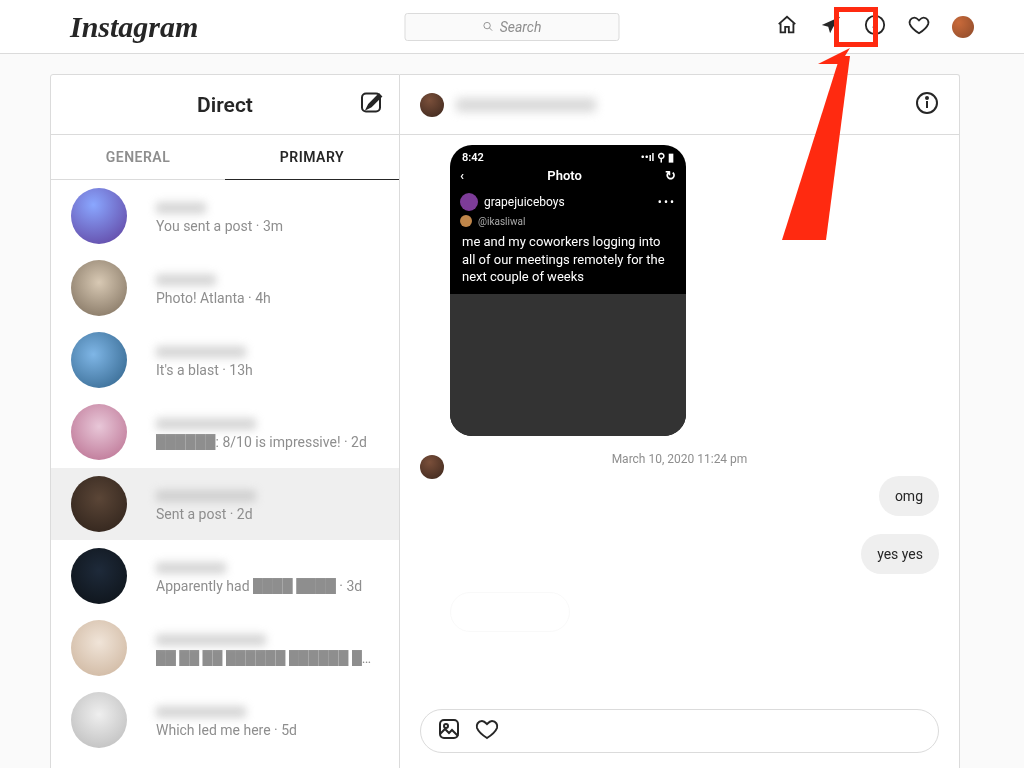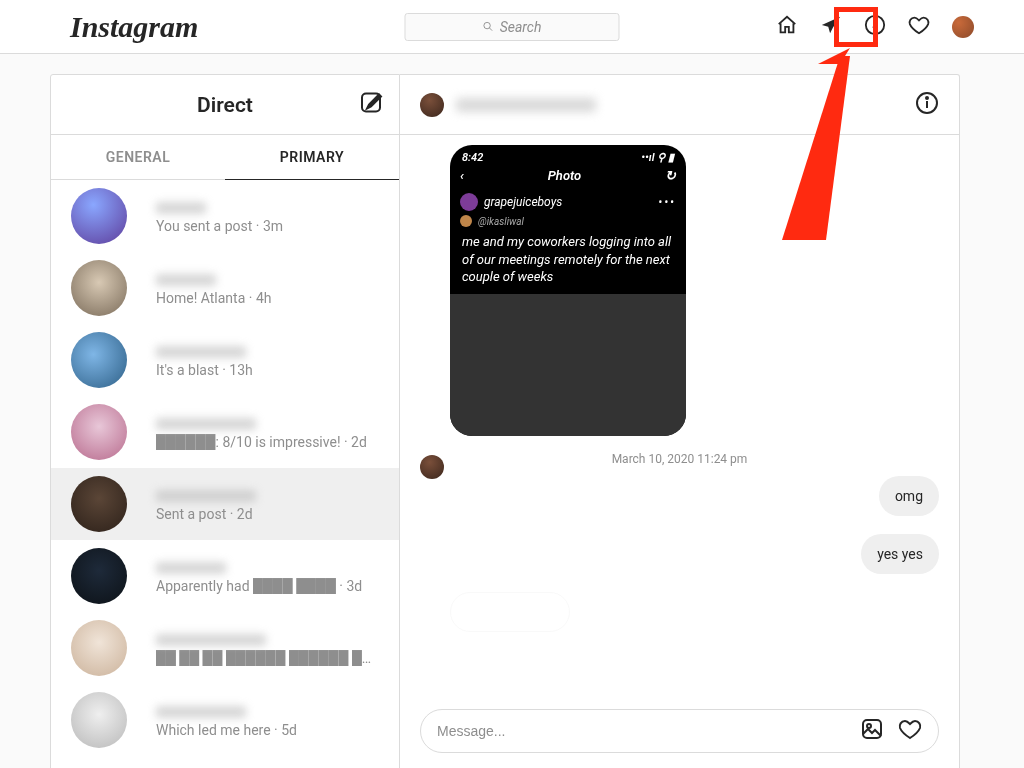--- a/index.html
+++ b/index.html
@@ -180,21 +180,20 @@
     position:relative;
   }
   .post-bubble {
     width: 236px;
     background:#000;
     border-radius: 22px;
     overflow:hidden;
     color:#fff;
     font-size:12px;
     margin-left: 30px;
-    font-style: italic;
   }
   .phone-status{
     display:flex; justify-content:space-between; padding:6px 12px 2px; font-size:11px; font-weight:600;
   }
   .phone-nav{
     display:flex; justify-content:space-between; align-items:center; padding:2px 10px 6px; font-size:13px; font-weight:600;
   }
   .post-user{
     display:flex; align-items:center; gap:6px; padding:4px 10px;
   }
@@ -314,21 +313,21 @@
         <div class="convo-avatar av1"></div>
         <div class="convo-body">
           <div class="convo-name" style="width:50px"></div>
           <div class="convo-sub">You sent a post · 3m</div>
         </div>
       </div>
       <div class="convo">
         <div class="convo-avatar av2"></div>
         <div class="convo-body">
           <div class="convo-name" style="width:60px"></div>
-          <div class="convo-sub">Home! Atlanta · 4h</div>
+          <div class="convo-sub">Photo! Atlanta · 4h</div>
         </div>
       </div>
       <div class="convo">
         <div class="convo-avatar av3"></div>
         <div class="convo-body">
           <div class="convo-name" style="width:90px"></div>
           <div class="convo-sub">It's a blast · 13h</div>
         </div>
       </div>
       <div class="convo">
@@ -415,21 +414,20 @@
       <div class="timestamp">March 10, 2020 11:24 pm</div>
 
       <div class="bubble-right">omg</div>
       <div class="bubble-right">yes yes</div>
 
       <div class="ghost-bubble"></div>
     </div>
 
     <div class="composer">
       <div class="composer-inner">
-        <input type="text" placeholder="Message..." style="">
         <span>
           <svg viewBox="0 0 24 24" fill="none" stroke="#262626" stroke-width="2">
               <rect x="3" y="3" width="18" height="18" rx="4"></rect>
               <circle cx="9" cy="9" r="2"></circle>
               <path d="M3 17l5-5 4 4 3-3 6 6"></path>
             </svg>
         </span>
         <span>
           <svg viewBox="0 0 24 24" fill="none" stroke="#262626" stroke-width="2">
               <path d="M12 21s-8-5-10-10c-1-3 1-7 5-7 2 0 4 2 5 3 1-1 3-3 5-3 4 0 6 4 5 7-2 5-10 10-10 10z"></path>

